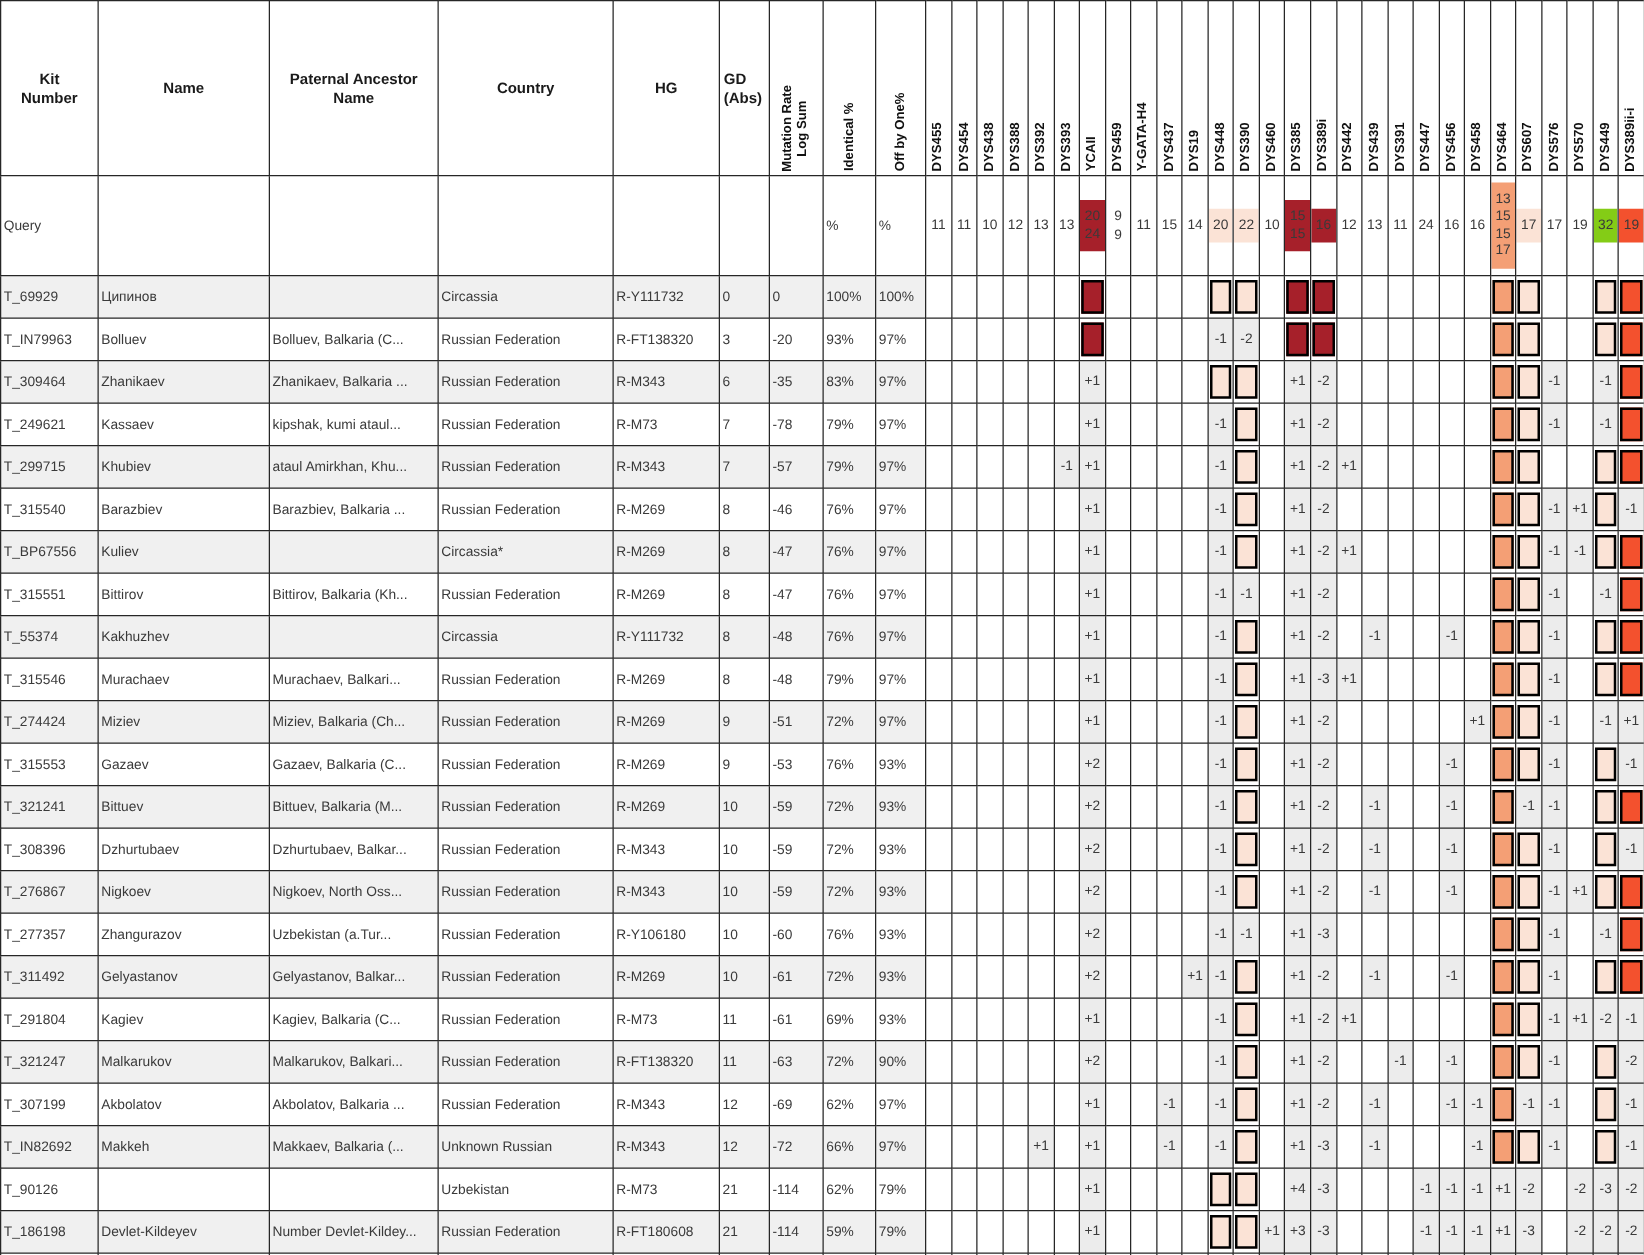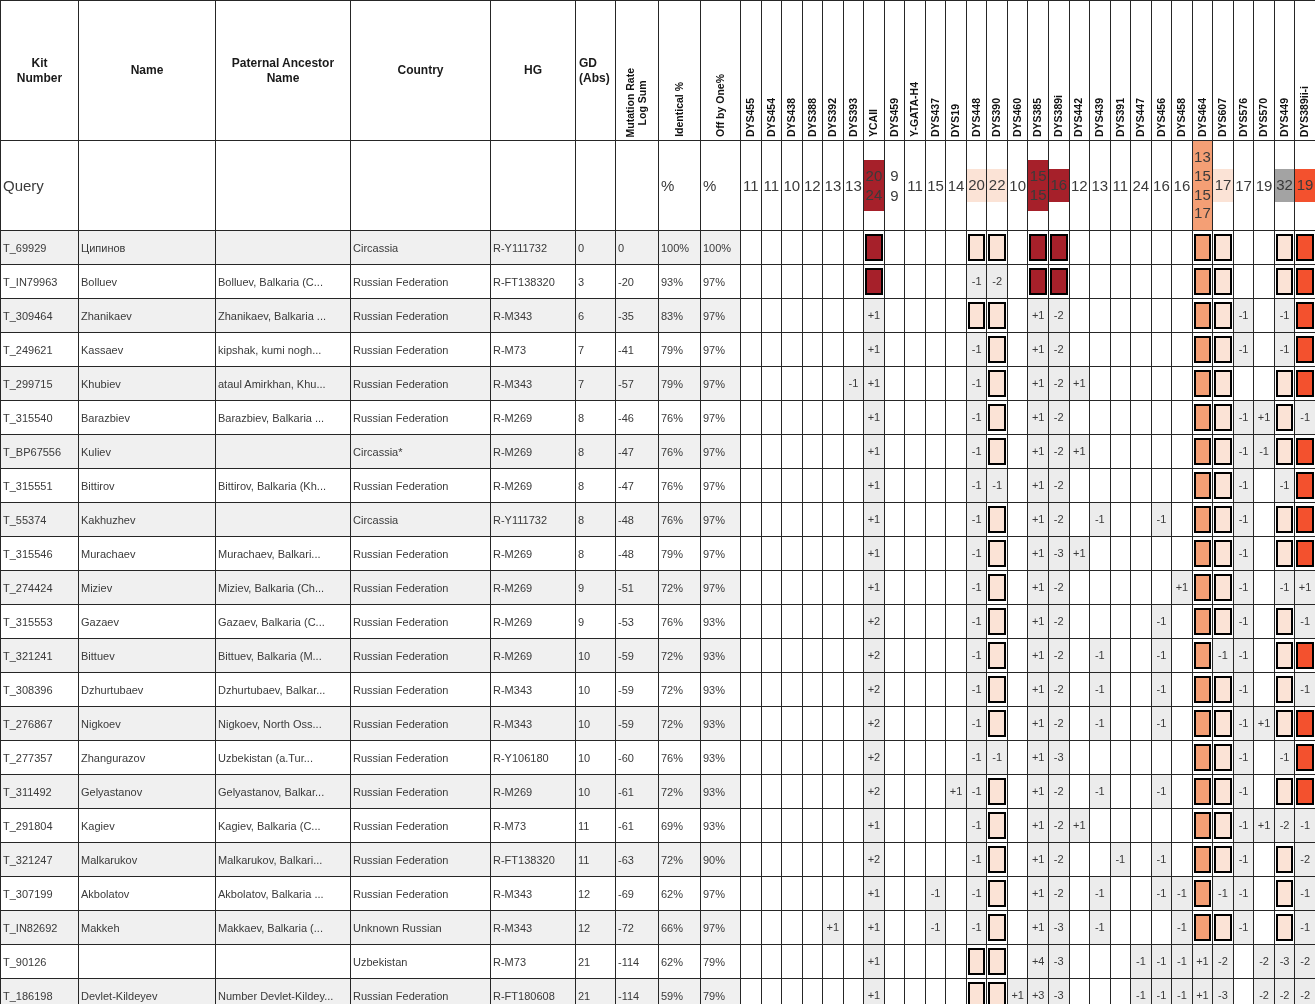--- a/index.html
+++ b/index.html
@@ -5,21 +5,21 @@
   html,body{margin:0;padding:0;background:#fff;}
   body{width:1315px;height:1004px;overflow:hidden;font-family:"Liberation Sans",sans-serif;}
   table{border-collapse:collapse;table-layout:fixed;width:1315px;}
   td,th{border:1px solid #262626;overflow:hidden;box-sizing:border-box;}
   thead th{height:140px;background:#fff;color:#1a1a1a;font-size:12px;font-weight:bold;
            vertical-align:middle;text-align:center;white-space:pre-line;line-height:1.25;padding:0 2px;}
   thead th.al{text-align:left;padding-left:3px;}
   thead th.vert{vertical-align:bottom;padding:0 0 3px 0;}
   .rot{writing-mode:vertical-rl;transform:rotate(180deg);margin:0 auto;font-weight:bold;
        font-size:10.5px;line-height:1.1;white-space:pre-line;color:#111;}
-  tr.qrow td{height:80px;font-size:15px;color:#3a3a3a;vertical-align:middle;}
+  tr.qrow td{height:80px;font-size:11px;color:#3a3a3a;vertical-align:middle;}
   tr.drow td{height:31px;font-size:11px;color:#3a3a3a;vertical-align:middle;}
   td.fx{text-align:left;padding:0 1px 0 2px;white-space:nowrap;}
   tr.odd td.fx{background:#f0f0f0;}
   td.mk{padding:0;text-align:center;white-space:pre-line;line-height:1.3;}
   td.mk.diff{background:#ececec;}
   .sw{height:23px;margin:3px 1px;border:2px solid #000;}
   .qhl{width:100%;padding:7px 0;white-space:pre-line;line-height:1.25;}
 </style>
 </head>
 <body>
@@ -145,21 +145,21 @@
         <td class="mk">24</td>
         <td class="mk">16</td>
         <td class="mk">16</td>
         <td class="mk"><div class="qhl" style="background: rgb(244, 159, 117);">13
 15
 15
 17</div></td>
         <td class="mk"><div class="qhl" style="background: rgb(251, 227, 214);">17</div></td>
         <td class="mk">17</td>
         <td class="mk">19</td>
-        <td class="mk"><div class="qhl" style="background: #a3a3a3;">32</div></td>
+        <td class="mk"><div class="qhl" style="background: #84cc16;">32</div></td>
         <td class="mk"><div class="qhl" style="background: rgb(243, 81, 46);">19</div></td>
       </tr>
       <tr class="drow odd">
         <td class="fx">T_69929</td>
         <td class="fx">Ципинов</td>
         <td class="fx"></td>
         <td class="fx">Circassia</td>
         <td class="fx">R-Y111732</td>
         <td class="fx">0</td>
         <td class="fx">0</td>
@@ -268,25 +268,25 @@
         <td class="mk"><div class="sw" style="background: rgb(244, 159, 117);"></div></td>
         <td class="mk"><div class="sw" style="background: rgb(251, 227, 214);"></div></td>
         <td class="mk diff">-1</td>
         <td class="mk"></td>
         <td class="mk diff">-1</td>
         <td class="mk"><div class="sw" style="background: rgb(243, 81, 46);"></div></td>
       </tr>
       <tr class="drow">
         <td class="fx">T_249621</td>
         <td class="fx">Kassaev</td>
-        <td class="fx">kipshak, kumi nogh...</td>
+        <td class="fx">kipshak, kumi ataul...</td>
         <td class="fx">Russian Federation</td>
         <td class="fx">R-M73</td>
         <td class="fx">7</td>
-        <td class="fx">-41</td>
+        <td class="fx">-78</td>
         <td class="fx">79%</td>
         <td class="fx">97%</td>
         <td class="mk"></td>
         <td class="mk"></td>
         <td class="mk"></td>
         <td class="mk"></td>
         <td class="mk"></td>
         <td class="mk"></td>
         <td class="mk diff">+1</td>
         <td class="mk"></td>

